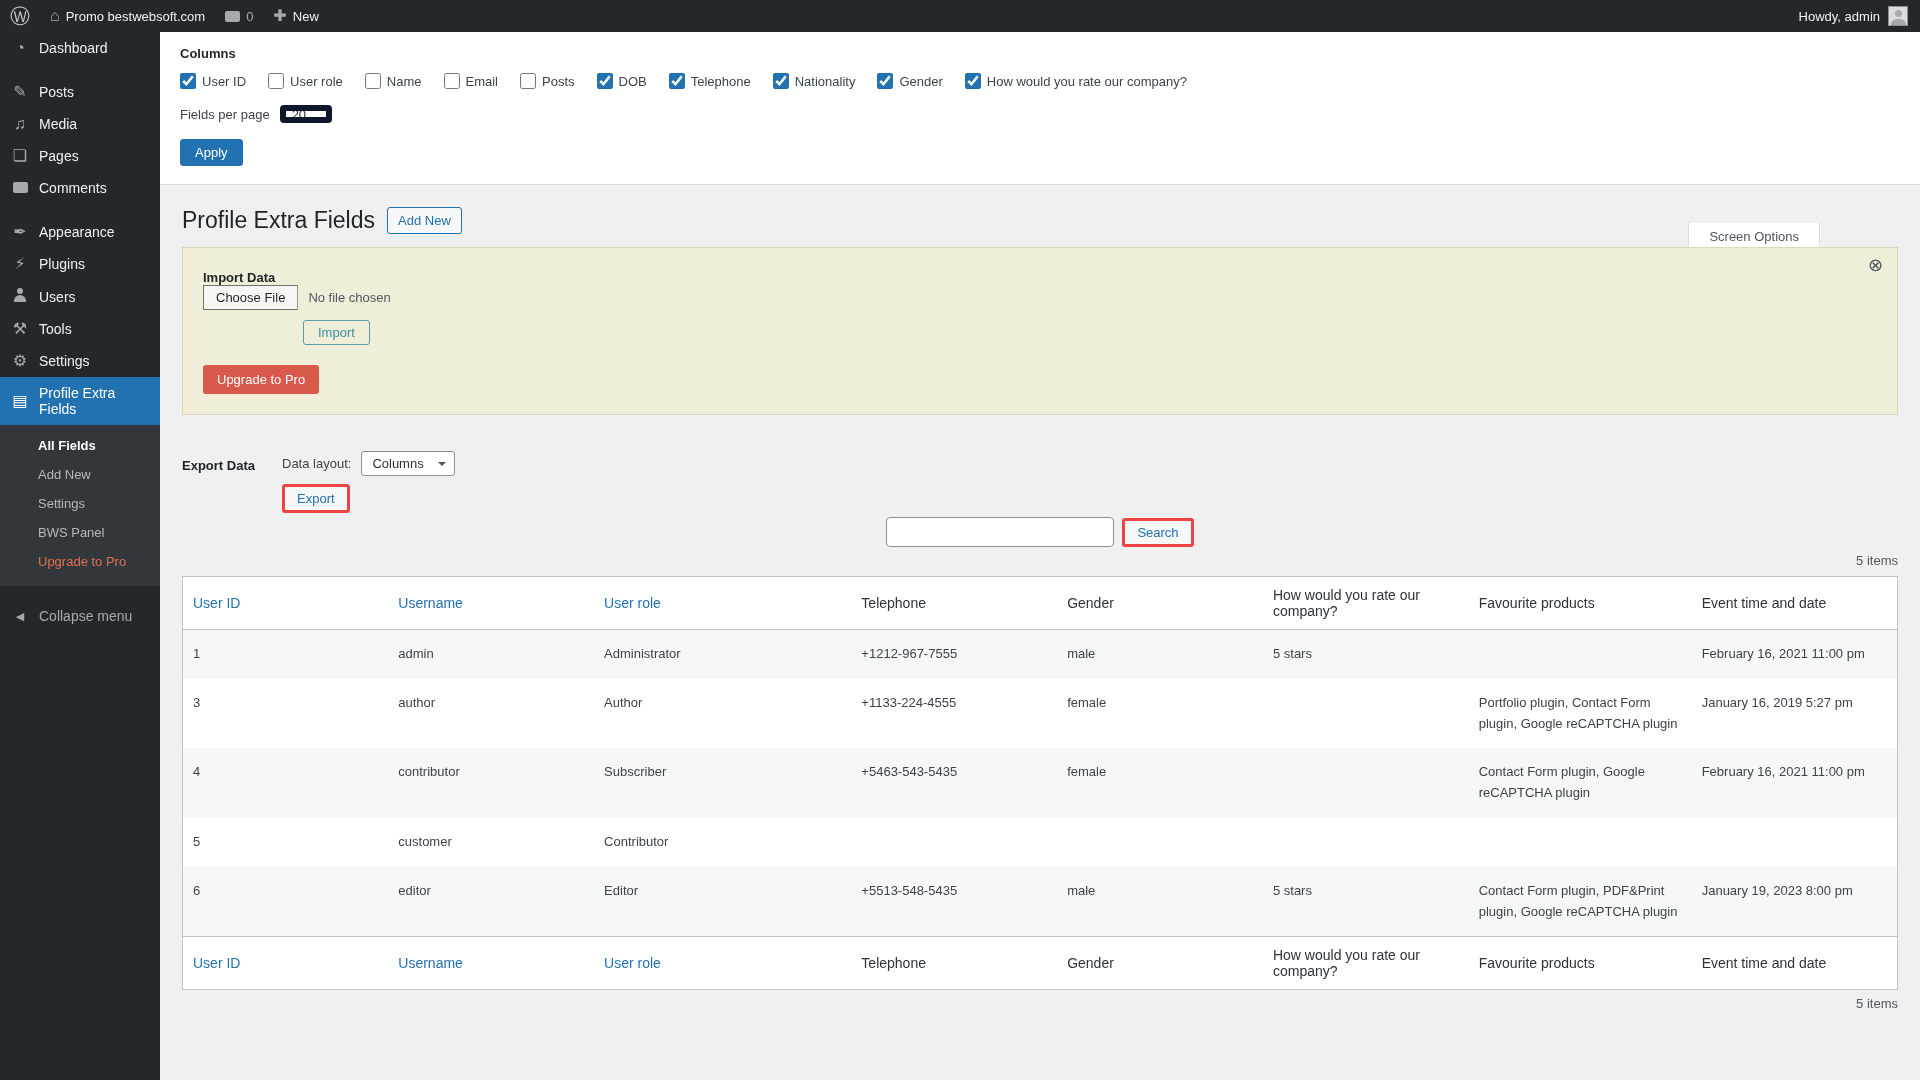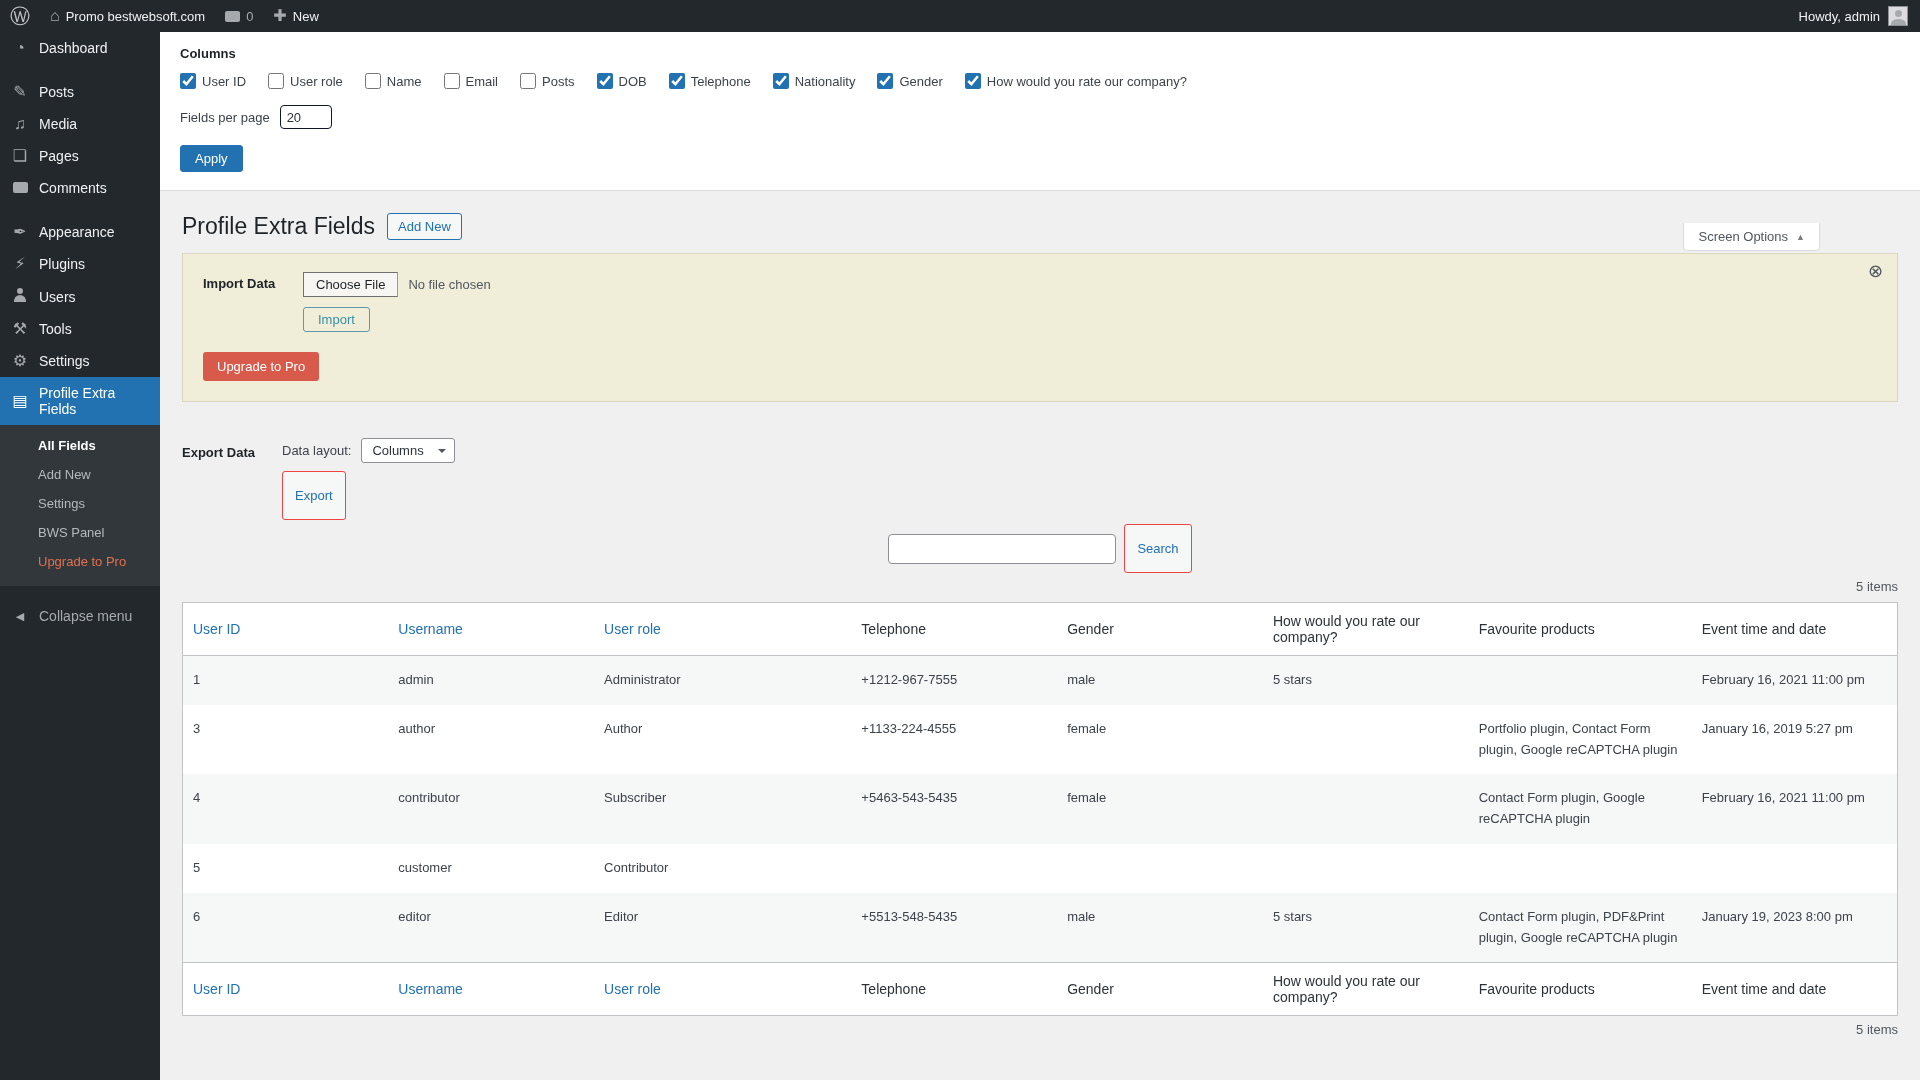--- a/index.html
+++ b/index.html
@@ -41,55 +41,55 @@
 
   
   .content { flex:1; position:relative; background:#f0f0f1; }
 
   .so-panel { background:#fff; border-bottom:1px solid #dcdcde; padding:14px 20px 18px; }
   .so-heading { font-weight:bold; color:#1d2327; margin-bottom:12px; font-size:13px; }
   .cb-row { display:flex; flex-wrap:wrap; gap:4px 22px; margin-bottom:16px; }
   .cb { display:flex; align-items:center; gap:6px; cursor:pointer; color:#3c434a; }
   .cb input { width:16px; height:16px; accent-color:#2271b1; cursor:pointer; }
   .fpp-row { display:flex; align-items:center; gap:10px; margin-bottom:16px; }
-  .fpp-row input { width:52px; height:24px; border:1px solid #0f172a; border-radius:4px; padding:0 6px; font-size:13px; color:#2c3338; }
+  .fpp-row input { width:52px; height:18px; border:6px solid #0f172a; border-radius:4px; padding:0 6px; font-size:13px; color:#2c3338; }
   .btn-primary { background:#2271b1; color:#fff; border:1px solid #2271b1; border-radius:3px; padding:5px 14px; font-size:13px; cursor:pointer; }
   .so-tab { position:absolute; top:191px; right:100px; background:#fff; border:1px solid #dcdcde; border-top:none; border-radius:0 0 4px 4px;
-    padding:6px 14px; color:#50575e; cursor:pointer; display:flex; align-items:center; gap:8px; font-size:13px; }
+    padding:6px 20px; color:#50575e; cursor:pointer; display:flex; align-items:center; gap:8px; font-size:13px;flex-direction:column; }
   .so-tab .arrow { font-size:9px; color:#787c82; }
 
   .page-body { padding:22px 22px 0; }
   .title-row { display:flex; align-items:center; gap:12px; margin-bottom:14px; }
   .page-title { font-size:23px; font-weight:400; color:#1d2327; }
   .btn-addnew { background:#f6f7f7; border:1px solid #2271b1; color:#2271b1; border-radius:3px; padding:5px 10px; font-size:13px; cursor:pointer; }
 
   .tabs { display:flex; margin-left:6px; position:relative; z-index:2; }
   .tab { border:1px solid #c3c4c7; border-bottom:none; background:#dcdcde; color:#50575e; font-weight:bold; font-size:14px;
     padding:9px 14px; margin-right:5px; cursor:pointer; }
   .tab.disabled { background:#ece5c5; color:#a7aaad; cursor:default; }
   .tab.active { background:#fbfbfa; color:#000; }
 
   .import-panel { background:#f0eed9; border:1px solid #dcd8bd; padding:18px 20px 20px; position:relative; margin-top:-1px; }
   .dismiss { position:absolute; top:8px; right:14px; font-size:18px; color:#50575e; cursor:pointer; line-height:1; }
-  .form-row { display:flex; align-items:flex-start; }
+  .form-row { display:flex; align-items:flex-start;flex-direction:column; }
   .form-label { width:100px; font-weight:bold; color:#1d2327; padding-top:4px; flex-shrink:0; }
   .file-wrap { display:flex; align-items:center; gap:10px; }
   .btn-file { background:#f7f6f2; border:1px solid #707070; padding:4px 12px; font-size:13px; color:#1d2327; cursor:pointer; border-right:1px solid #9a9a90; }
   .file-status { color:#50575e; }
   .btn-import { margin:10px 0 0 100px; background:transparent; border:1px solid #5b9aa9; color:#3a8fa3; border-radius:3px; padding:4px 14px; font-size:13px; cursor:pointer; }
   .btn-upgrade { margin-top:20px; background:#d75a4a; color:#fff; border:none; border-radius:3px; padding:7px 14px; font-size:13px; cursor:pointer; display:inline-block; }
 
   .export-section { margin-top:36px; }
   .export-row { display:flex; align-items:center; }
   .dl-label { margin-right:10px; color:#3c434a; }
   .select-wrap { position:relative; display:inline-block; }
   .select-wrap select { appearance:none; -webkit-appearance:none; background:#fff; border:1px solid #8c8f94; border-radius:3px;
     padding:4px 30px 4px 10px; font-size:13px; color:#2c3338; cursor:pointer; font-family:inherit; }
   .select-wrap .chev { position:absolute; right:9px; top:11px; width:0; height:0; border:4px solid transparent; border-top-color:#50575e; pointer-events:none; }
-  .btn-secondary { background:#f6f7f7; border:1px solid #ef4444; color:#2271b1; border-radius:3px; padding:16px 12px; font-size:13px; cursor:pointer; }
+  .btn-secondary { background:#f6f7f7; border:3px solid #ef4444; color:#2271b1; border-radius:3px; padding:4px 12px; font-size:13px; cursor:pointer; }
   .btn-export { margin:8px 0 0 100px; }
 
   .search-row { display:flex; justify-content:center; align-items:center; gap:8px; margin-top:4px; }
   .search-row input { width:228px; height:30px; border:1px solid #8c8f94; border-radius:4px; background:#fff; padding:0 8px; font-size:13px; }
   .items-count { text-align:right; color:#50575e; margin-top:6px; }
 
   table.user-table { width:100%; border-collapse:collapse; background:#fff; border:1px solid #c3c4c7; margin-top:8px; table-layout:fixed; }
   .user-table th { text-align:left; font-weight:400; color:#2c3338; padding:10px; font-size:14px; vertical-align:middle; }
   .user-table thead th { border-bottom:1px solid #c3c4c7; }
   .user-table tfoot th { border-top:1px solid #c3c4c7; }

